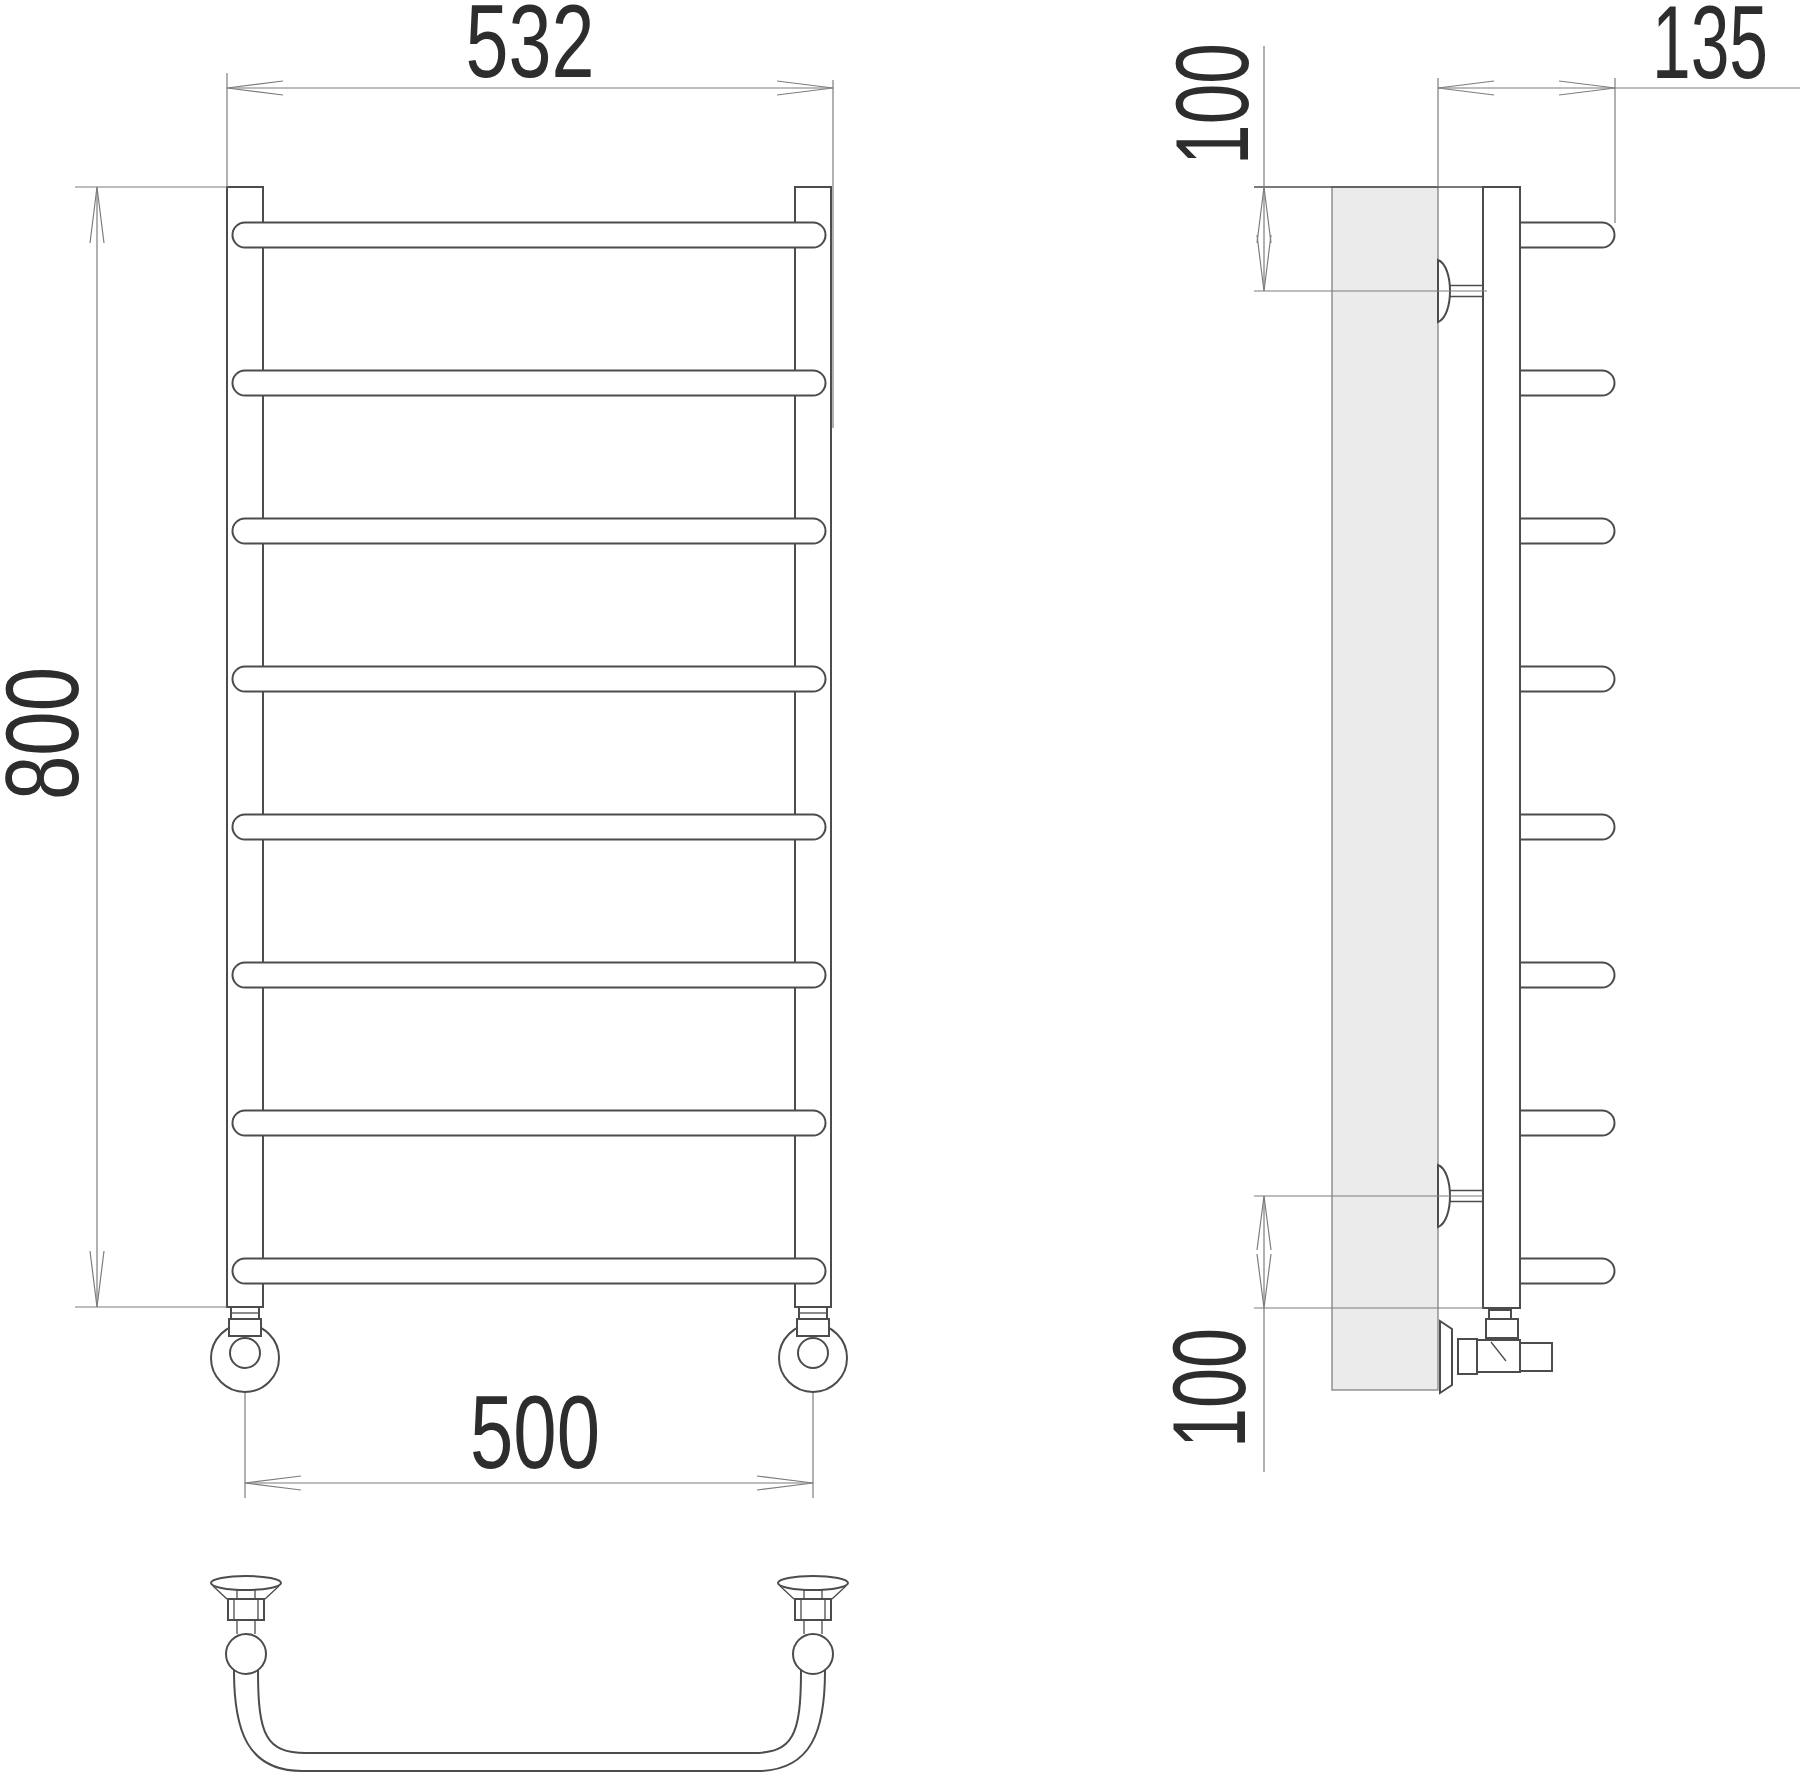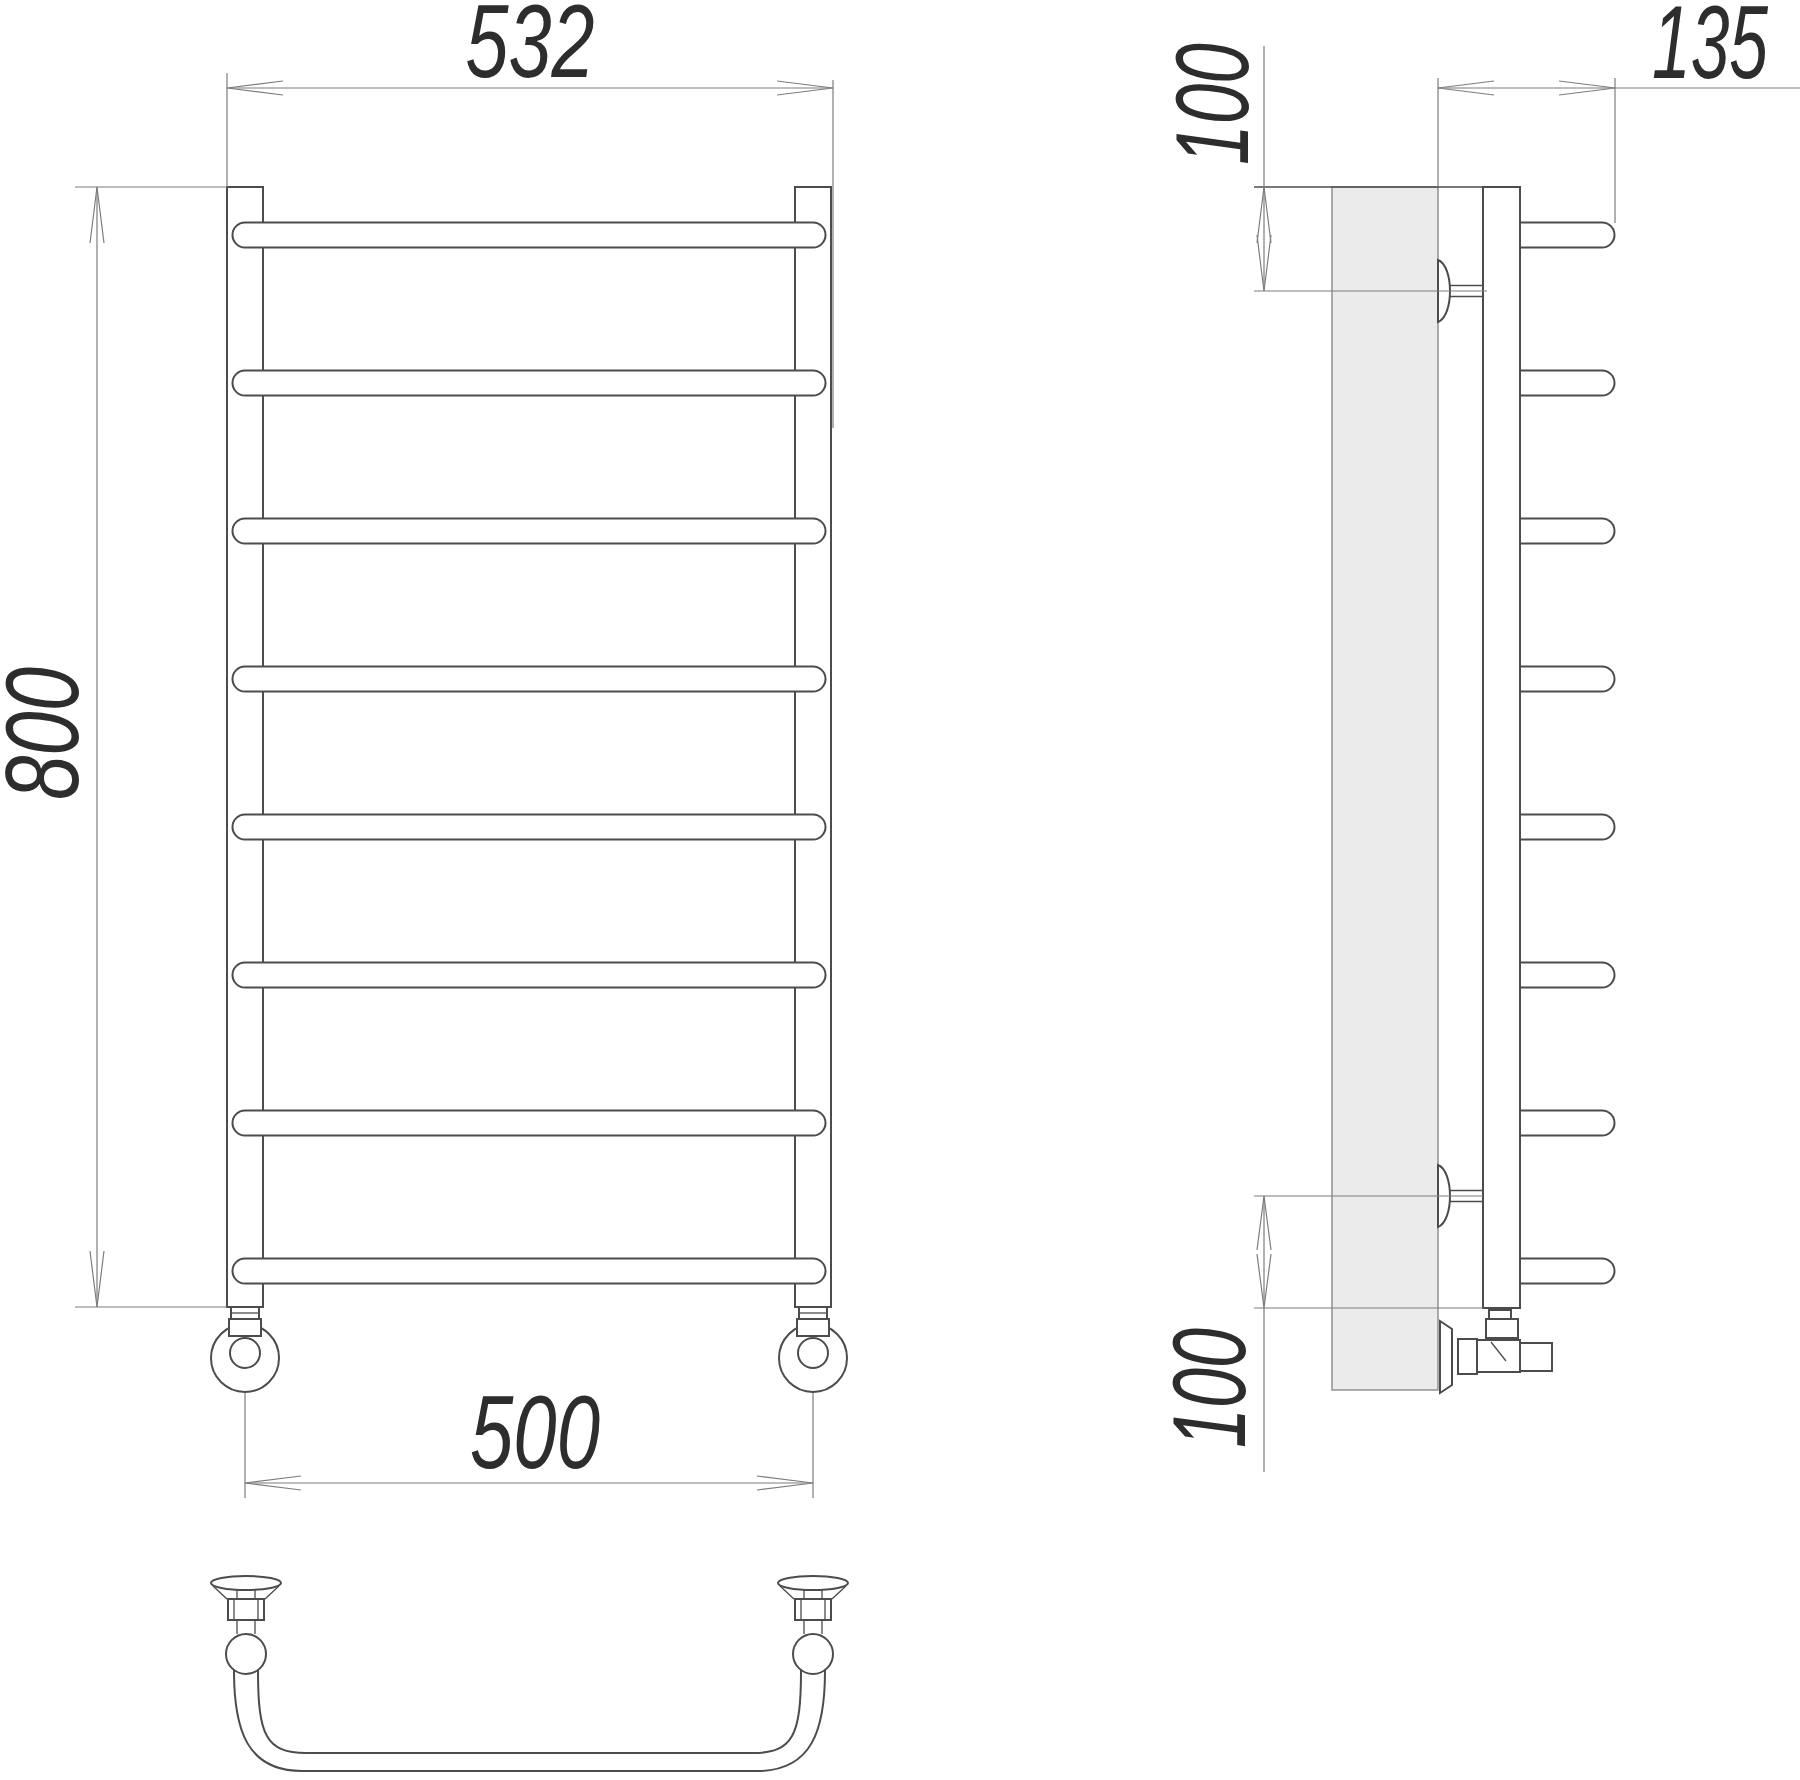--- a/index.html
+++ b/index.html
@@ -1,16 +1,16 @@
 <!DOCTYPE html>
 <html><head>
 <meta charset="utf-8">
 <style>
   html,body{margin:0;padding:0;background:#ffffff;}
-  .stage{position:relative;width:1800px;height:1780px;background:#fff;overflow:hidden;font-style:italic;}
+  .stage{position:relative;width:1800px;height:1780px;background:#fff;overflow:hidden;}
   svg{display:block;}
   .obj{stroke:#4c4c4c;stroke-width:2;fill:none;stroke-linecap:round;}
   .objf{stroke:#4c4c4c;stroke-width:2;fill:#ffffff;}
   .thin{stroke:#4c4c4c;stroke-width:1.3;fill:none;}
   .dim{stroke:#7d7d7d;stroke-width:1.2;fill:none;}
   .wall{stroke:#8a8a8a;stroke-width:1.4;}
   text{font-family:"Liberation Sans","DejaVu Sans",sans-serif;
        font-size:104px;fill:#2d2d2d;}
 </style>
 </head>

